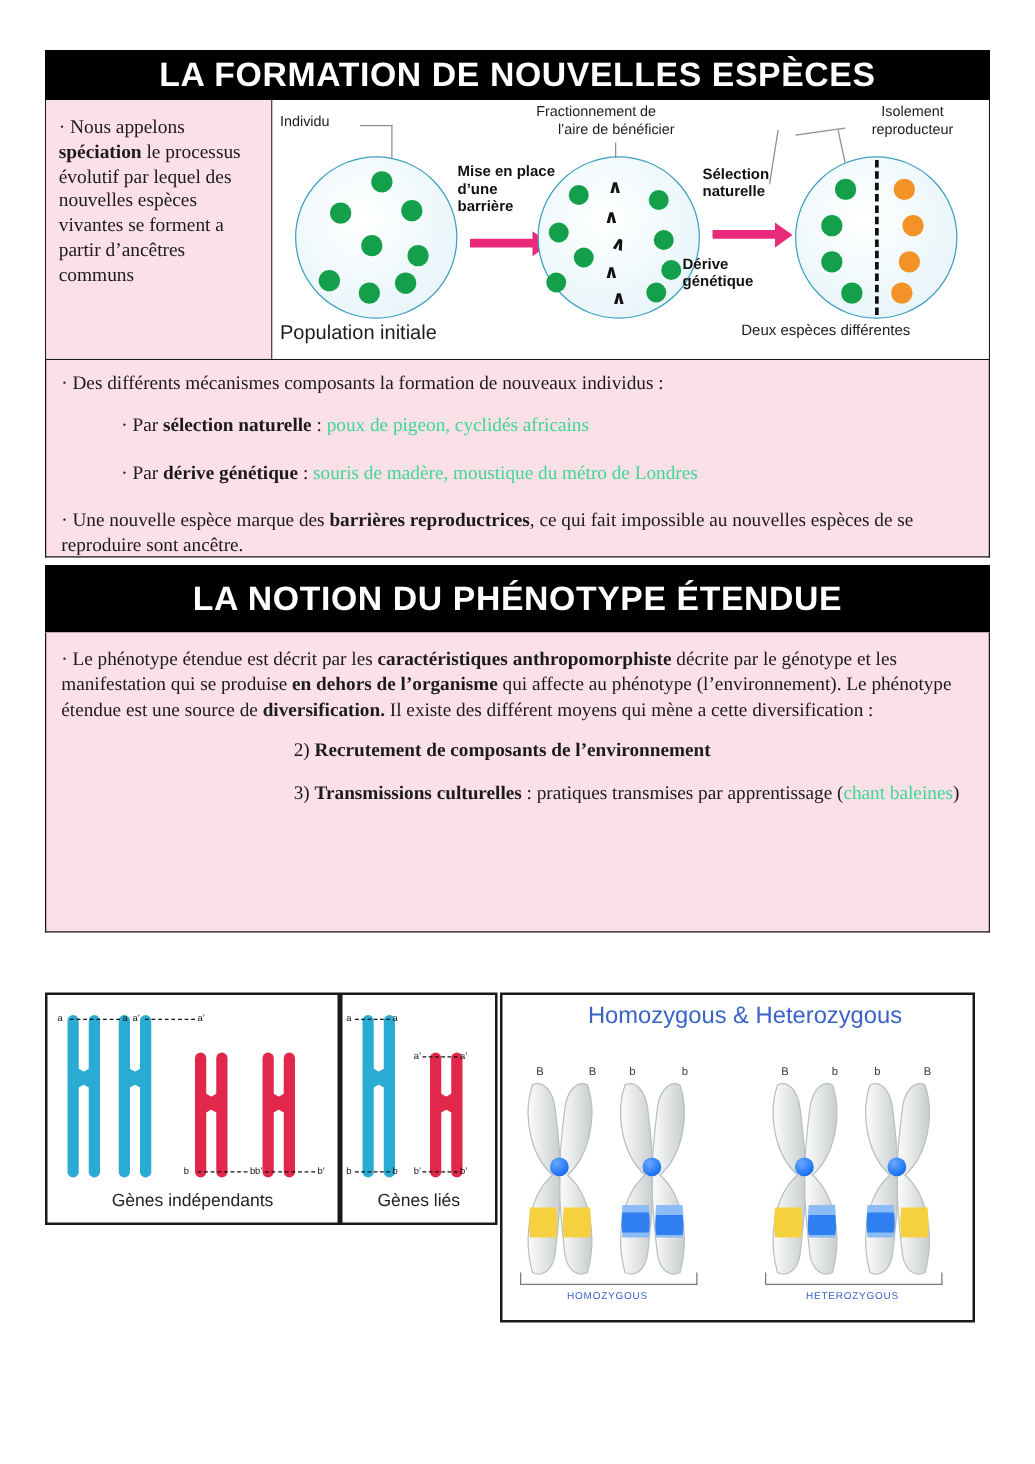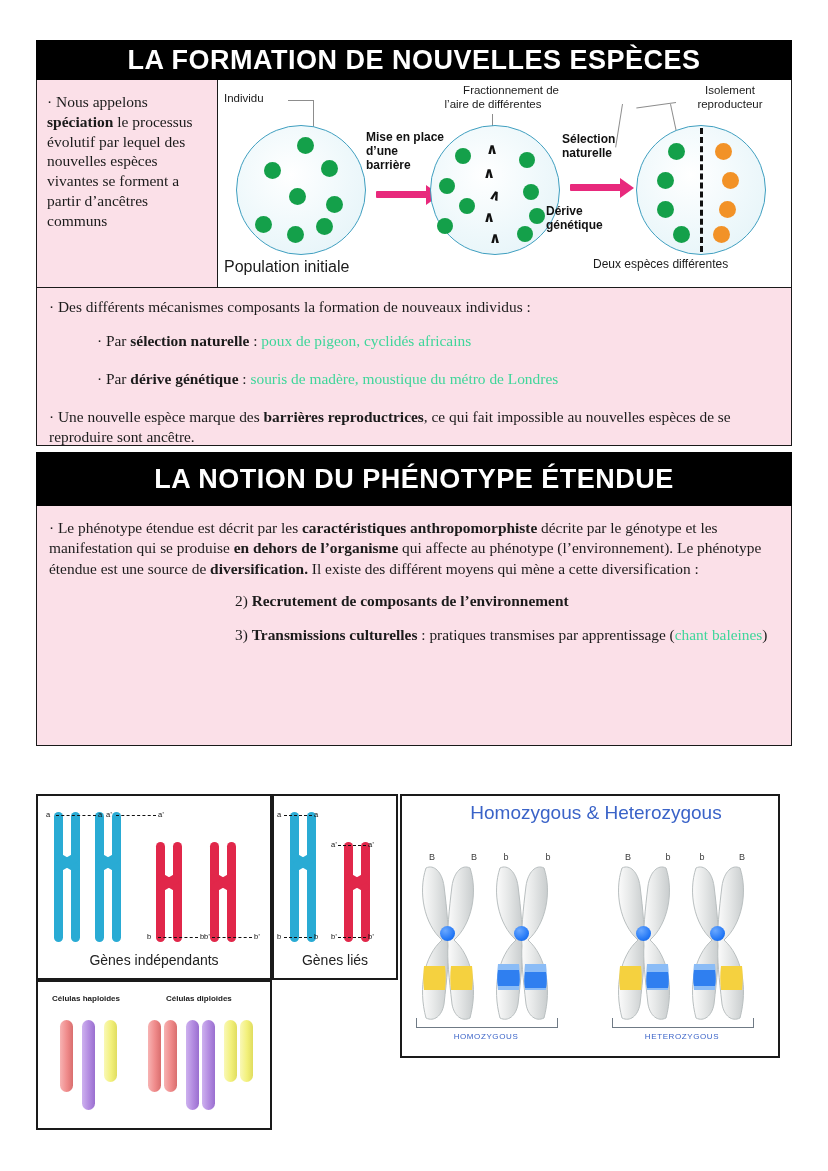--- a/index.html
+++ b/index.html
@@ -140,22 +140,22 @@
     <div id="sec1-note" class="pink">
       <span>· Nous appelons </span><b>spéciation</b><span> le processus évolutif par lequel des nouvelles espèces vivantes se forment a partir d’ancêtres communs</span>
     </div>
 
     <div id="sec1-fig">
 
       <div class="fg-lbl" style="left:6px;top:12px;">Individu</div>
       <div class="leader" style="left:70px;top:20px;width:26px;height:1.4px;"></div>
       <div class="leader" style="left:95px;top:20px;width:1.4px;height:40px;"></div>
 
-      <div class="fg-lbl" style="left:201px;top:4px;width:140px;text-align:right;">Fractionnement de</div>
-      <div class="fg-lbl" style="left:205px;top:18px;width:140px;text-align:center;">l’aire de différentes</div>
+      <div class="fg-lbl" style="left:211px;top:4px;width:140px;text-align:left;">Fractionnement de</div>
+      <div class="fg-lbl" style="left:205px;top:18px;width:140px;text-align:center;">l’aire de bénéficier</div>
       <div class="leader" style="left:274px;top:34px;width:1.4px;height:20px;"></div>
 
       <div class="fg-lbl" style="left:457px;top:4px;width:110px;text-align:center;">Isolement</div>
       <div class="fg-lbl" style="left:448px;top:18px;width:128px;text-align:center;">reproducteur</div>
       <div class="leader" style="left:418px;top:22px;width:40px;height:1.2px;transform:rotate(-8deg);transform-origin:right center;"></div>
       <div class="leader" style="left:404px;top:24px;width:1.4px;height:44px;transform:rotate(9deg);transform-origin:top center;"></div>
       <div class="leader" style="left:452px;top:24px;width:1.4px;height:44px;transform:rotate(-12deg);transform-origin:top center;"></div>
 
       <div class="fg-lbl" style="left:6px;top:178px;font-size:16px;">Population initiale</div>
       <div class="fg-lbl" style="left:375px;top:178px;font-size:12px;">Deux espèces différentes</div>
@@ -373,29 +373,14 @@
       <path d="M8,98 C7,106 7,116 8,124 L29,124 C30,116 30,106 29,98 Z" fill="#8bbcf6"></path>
       <path d="M8,104 C7,110 7,116 8,120 L29,120 C30,116 30,110 29,104 Z" fill="#2f7ff0"></path>
       <path d="M56,100 C57,108 57,116 56,124 L35,124 C34,116 34,108 35,100 Z" fill="#f5d13f"></path>
     </svg>
     <div class="hcent" style="left:308px;top:130px;"></div>
 
     <div class="brace" style="left:210px;top:222px;width:140px;height:9px;"></div>
     <div class="blab" style="left:210px;top:236px;width:140px;">HETEROZYGOUS</div>
   </div>
 
-  <div class="imgbox" id="box-cel">
-    <div class="capsm" style="left:14px;top:12px;">Células haploides</div>
-    <div class="capsm" style="left:128px;top:12px;">Células diploides</div>
-
-    <div class="rod" style="left:22px;top:38px;width:13px;height:72px;background:linear-gradient(90deg,#f7b3b3,#ef8a8a 55%,#d96e6e);"></div>
-    <div class="rod" style="left:44px;top:38px;width:13px;height:90px;background:linear-gradient(90deg,#cdb1ef,#b28ae0 55%,#9a6fd0);"></div>
-    <div class="rod" style="left:66px;top:38px;width:13px;height:62px;background:linear-gradient(90deg,#f9f8b6,#f2f07a 55%,#e0dd5f);"></div>
-
-    <div class="rod" style="left:110px;top:38px;width:13px;height:72px;background:linear-gradient(90deg,#f7b3b3,#ef8a8a 55%,#d96e6e);"></div>
-    <div class="rod" style="left:126px;top:38px;width:13px;height:72px;background:linear-gradient(90deg,#f7b3b3,#ef8a8a 55%,#d96e6e);"></div>
-    <div class="rod" style="left:148px;top:38px;width:13px;height:90px;background:linear-gradient(90deg,#cdb1ef,#b28ae0 55%,#9a6fd0);"></div>
-    <div class="rod" style="left:164px;top:38px;width:13px;height:90px;background:linear-gradient(90deg,#cdb1ef,#b28ae0 55%,#9a6fd0);"></div>
-    <div class="rod" style="left:186px;top:38px;width:13px;height:62px;background:linear-gradient(90deg,#f9f8b6,#f2f07a 55%,#e0dd5f);"></div>
-    <div class="rod" style="left:202px;top:38px;width:13px;height:62px;background:linear-gradient(90deg,#f9f8b6,#f2f07a 55%,#e0dd5f);"></div>
-  </div>
 
 </div>
 
 </body></html>

